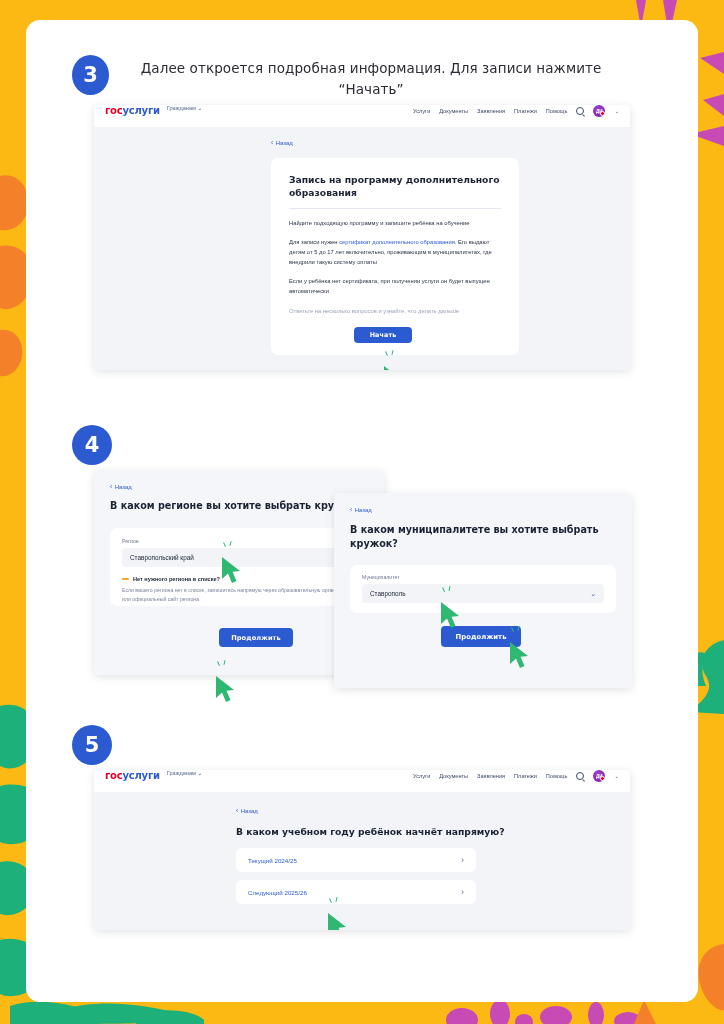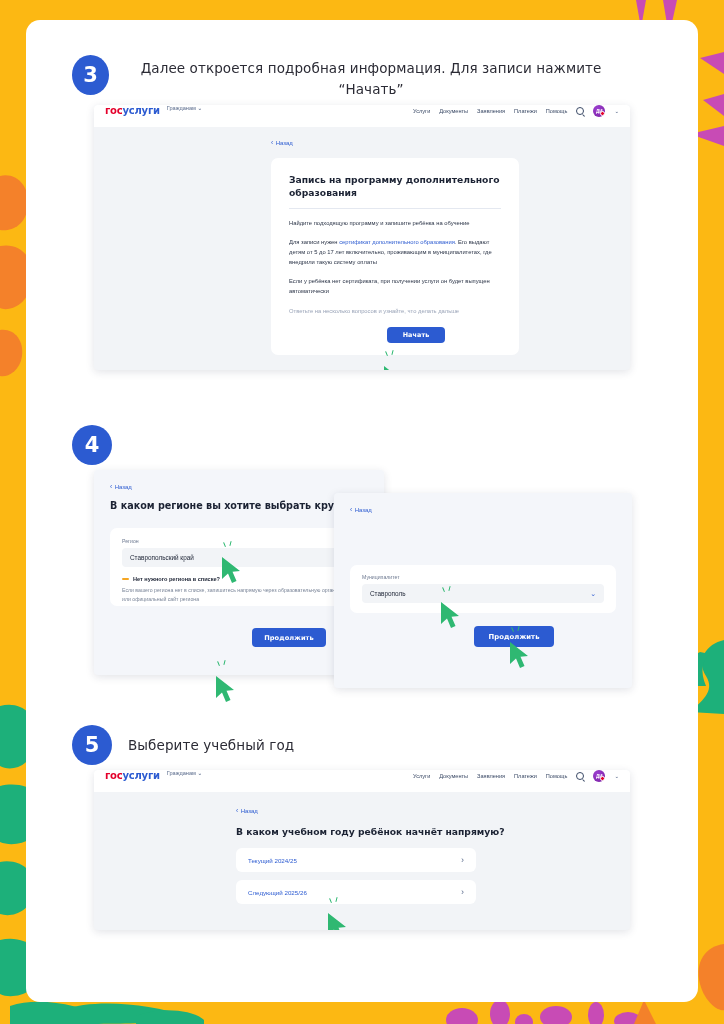--- a/index.html
+++ b/index.html
@@ -166,21 +166,20 @@
   .btn {
     background: #2C5BD1;
     color: #ffffff;
     border-radius: 4px;
     display: flex;
     align-items: center;
     justify-content: center;
     font-weight: bold;
     letter-spacing: .1px;
     font-family: "DejaVu Sans", sans-serif;
-    margin-left: 33px;
   }
 
   
   .field-label { font-size: 5.2px; color: #6F7B92; }
   .field-box {
     background: #F2F4F7;
     border-radius: 4px;
     display: flex;
     align-items: center;
     padding: 0 8px;
@@ -367,20 +366,21 @@
     <i style="transform:rotate(14deg); left:6px; top:-1px;"></i>
   </div>
 
   <div class="shot plain" style="left:308px; top:473px; width:298px; height:195px; z-index:5;">
 
     <div class="back" style="position:absolute; left:16px; top:14px;">
       <span class="chev">‹</span>
       <span>Назад</span>
     </div>
 
+    <div class="c-title" style="position:absolute; left:16px; top:30px; width:250px; font-size:9.6px; line-height:1.5;">В каком муниципалитете вы хотите выбрать кружок?</div>
 
     <div class="card" style="position:absolute; left:16px; top:72px; width:266px; height:48px; padding:9px 12px;">
       <div class="field-label">Муниципалитет</div>
       <div class="field-box" style="height:19px; margin-top:4px;">
         <span class="field-val">Ставрополь</span>
         <span class="field-chev">⌄</span>
       </div>
     </div>
 
     <div class="btn" style="position:absolute; left:107px; top:133px; width:80px; height:21px; font-size:6.8px;">Продолжить</div>
@@ -401,21 +401,20 @@
       </svg>
     </div>
     <div class="spark" style="left:178px; top:134px;">
       <i style="transform:rotate(-22deg); left:0; top:0;"></i>
       <i style="transform:rotate(14deg); left:6px; top:-1px;"></i>
     </div>
   </div>
 
   <div class="step" style="left:46px; top:705px; display:flex; gap:16px; align-items:center; width:545px;">
     <div class="step-badge">5</div>
-    <div class="step-text">Выберите учебный год</div>
   </div>
 
   <div class="shot" style="left:68px; top:750px; width:536px; height:160px;">
 
     <div class="gu-bar">
       <div class="gu-logo"><span class="r">гос</span><span class="b">услуги</span></div>
       <div class="gu-aud"><span>Гражданам</span> <span>⌄</span></div>
       <div class="gu-nav">
         <span class="lnk">Услуги</span>
         <span class="lnk">Документы</span>

